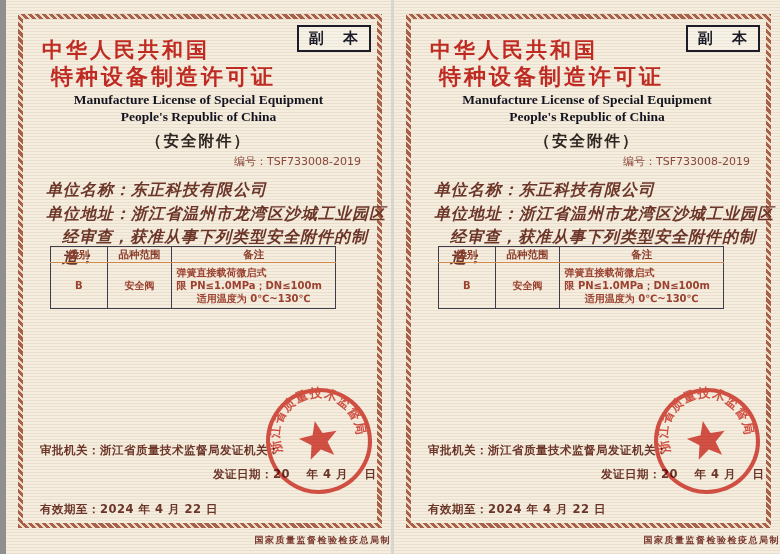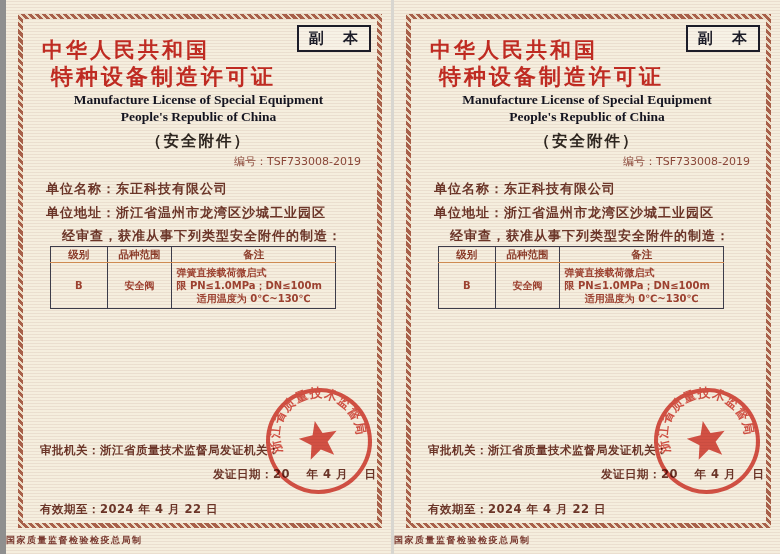--- a/index.html
+++ b/index.html
@@ -41,22 +41,22 @@
           font-weight:bold; font-size:13.5px; }
   .t-en1 { top:92px; }
   .t-en2 { top:109px; }
   .subtitle { position:absolute; top:131px; left:0; width:100%;
           text-align:center; color:#2e2620; font-weight:bold;
           font-size:15.5px; letter-spacing:2px; }
 
   .license-no { position:absolute; top:154px; right:30px;
           font-size:11px; color:#8a4638; }
 
-  .field { position:absolute; left:40px; font-size:13px; color:#6b3528;
-           font-weight:bold; letter-spacing:1px; }
+  .field { position:absolute; left:40px; font-size:16px; color:#6b3528;
+           font-weight:bold; letter-spacing:1px;font-style:italic; }
   .field-name { top:180px; }
   .field-addr { top:204px; }
   .field-note { top:227px; left:56px; font-weight:bold; }
 
   .lic-table { position:absolute; top:246px; left:44px; width:286px;
            border-collapse:collapse; }
   .lic-table th, .lic-table td { border:1.5px solid #3c3c4a; }
   .lic-table th { height:16px; font-size:10.5px; color:#8a3a28;
            font-weight:bold; border-bottom:1px solid #cf8a52; }
   .lic-table td { font-size:10px; color:#9c4130; font-weight:bold; }
@@ -71,21 +71,21 @@
   .bf-approve { top:443px; left:34px; }
   .bf-issueorg { top:443px; left:214px; }
   .bf-valid { top:466px; left:34px;margin-top:36px; }
   .bf-issuedate { top:467px; left:207px; }
 
   .seal { position:absolute; top:384px; left:256px; width:114px; height:114px;
           transform:rotate(-12deg); opacity:0.84; mix-blend-mode:multiply;
           pointer-events:none; }
 
   .bottom-note { position:absolute; bottom:7px; left:0; width:100%;
-          text-align:left; font-size:9px; color:#7a3a30;
+          text-align:right; font-size:9px; color:#7a3a30;
           letter-spacing:1.5px; font-weight:bold; }
 </style>
 </head>
 <body>
 
 <div class="photo">
   <div class="edge-strip"></div>
 
   <div class="cert cert-left">
     <div class="frame"></div>

